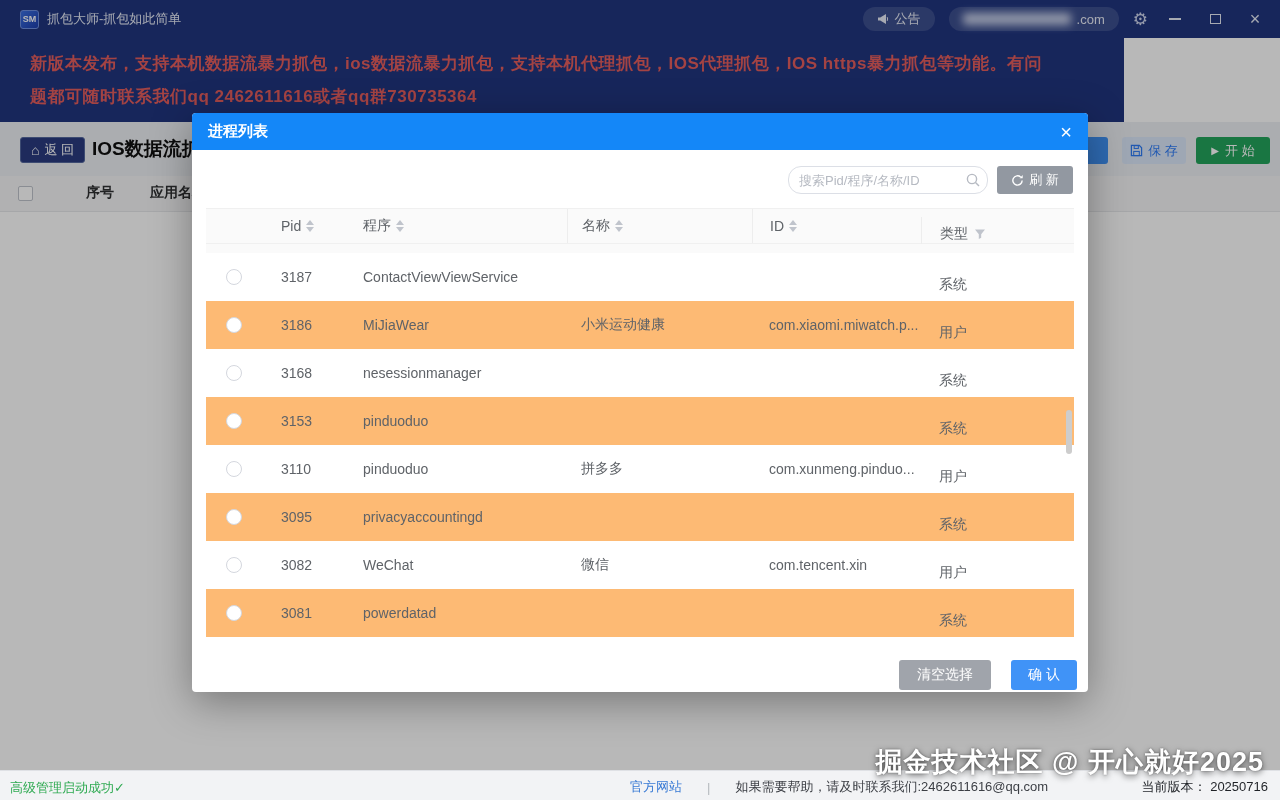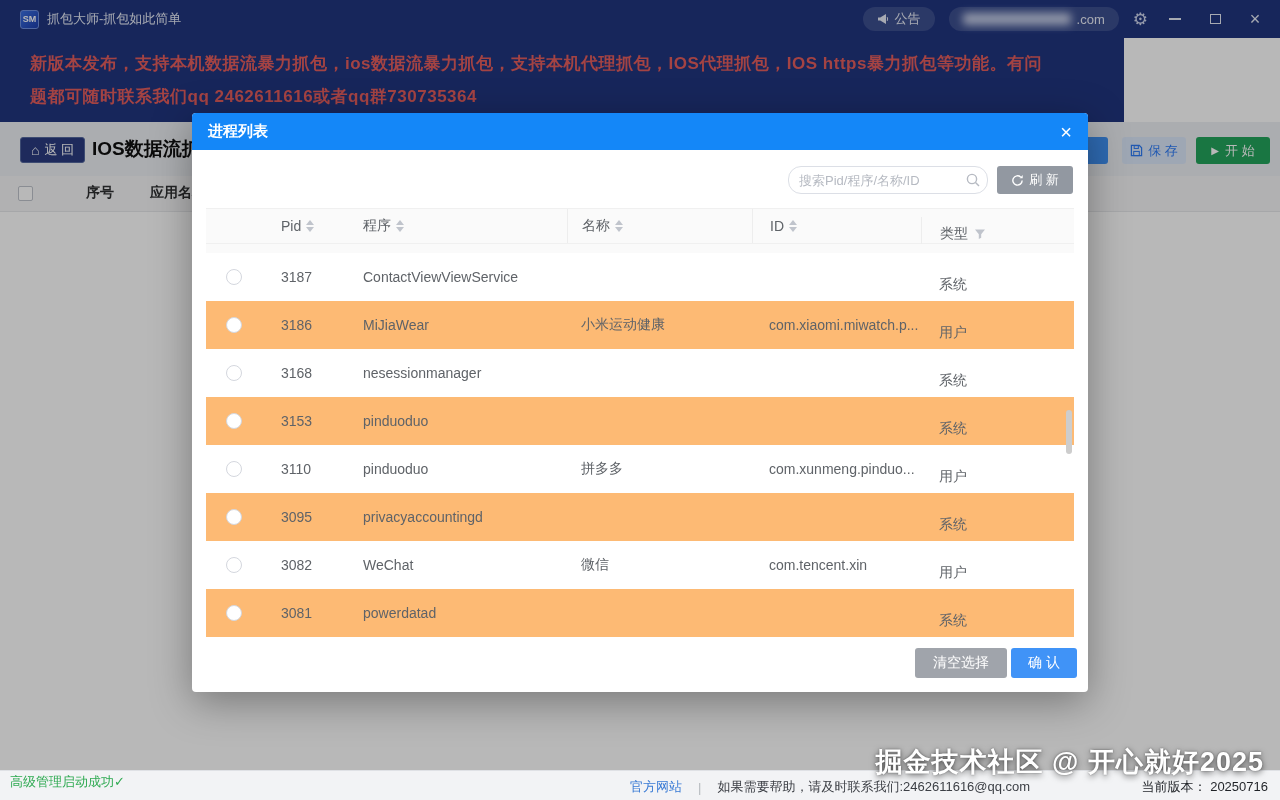--- a/index.html
+++ b/index.html
@@ -38,22 +38,22 @@
   .bg-check { position:absolute; left:18px; top:64px; width:15px; height:15px; border:1px solid #c0c4cc; border-radius:2px; background:#fff; }
   .bg-col { position:absolute; top:62px; font-size:14px; font-weight:bold; color:#303133; }
   .bg-col-index { left:86px; }
   .bg-col-app { left:150px; }
 
   
   .overlay { position:absolute; left:0; top:0; width:1280px; height:770px; background:rgba(0,0,0,.28); z-index:20; }
 
   
   .statusbar { position:absolute; left:0; top:770px; width:1280px; height:30px; background:#f2f3f5; border-top:1px solid #dfe1e5; font-size:13px; z-index:22; }
-  .sb-left { position:absolute; left:10px; top:2px; color:#2faa52; }
-  .sb-center { position:absolute; left:630px; top:7px; display:flex; gap:16px; align-items:center; }
+  .sb-left { position:absolute; left:10px; top:8px; color:#2faa52; }
+  .sb-center { position:absolute; left:630px; top:7px; display:flex; gap:25px; align-items:center; }
   .sb-link { color:#3a7bd5; }
   .sb-div { color:#b5b8bd; }
   .sb-help { color:#3c3f45; }
   .sb-right { position:absolute; right:12px; top:7px; color:#1f2227; }
 
   
   .watermark { position:absolute; right:16px; bottom:20px; z-index:50; color:#ffffff; font-size:27px; font-weight:bold; letter-spacing:1px; text-shadow:0 2px 6px rgba(0,0,0,.6), 0 0 2px rgba(0,0,0,.4); pointer-events:none; }
 
   
   .modal { position:absolute; left:192px; top:113px; width:896px; height:579px; background:#fff; border-radius:4px; box-shadow:0 10px 40px rgba(0,0,0,.35); z-index:30; display:flex; flex-direction:column; overflow:hidden; }
@@ -81,21 +81,21 @@
   .c-pid  { width:100px; padding-left:19px; flex:0 0 auto; }
   .c-prog { width:205px; padding-left:1px; flex:0 0 auto; }
   .c-name { width:185px; padding-left:14px; flex:0 0 auto; }
   .c-id   { width:169px; padding-left:17px; flex:0 0 auto; }
   .c-type { flex:1; padding-left:18px;margin-top:15px; }
   .sorter { display:inline-flex; flex-direction:column; gap:2px; margin-left:5px; }
   .sorter i { display:block; width:0; height:0; border-left:4px solid transparent; border-right:4px solid transparent; }
   .sorter .up { border-bottom:5px solid #c0c4cc; }
   .sorter .down { border-top:5px solid #c0c4cc; }
   .scroll-thumb { position:absolute; right:2px; top:166px; width:6px; height:44px; background:#cdcdcd; border-radius:3px; }
-  .modal-foot { display:flex; justify-content:flex-end; align-items:center; gap:4px; padding:0 11px 14px 0; margin-top:auto; flex:0 0 auto; }
+  .modal-foot { display:flex; justify-content:flex-end; align-items:center; gap:20px; padding:0 11px 2px 0; margin-top:auto; flex:0 0 auto; }
   .btn-clear { width:92px; height:30px; background:#a0a4ab; border:none; border-radius:3px; color:#fff; font-size:14px; font-family:inherit; }
   .btn-confirm { width:66px; height:30px; background:#4093f7; border:none; border-radius:3px; color:#fff; font-size:14px; font-family:inherit; }
 </style>
 </head>
 <body>
 
 <div class="window">
 
   <div class="titlebar">
     <div class="logo">SM</div>

